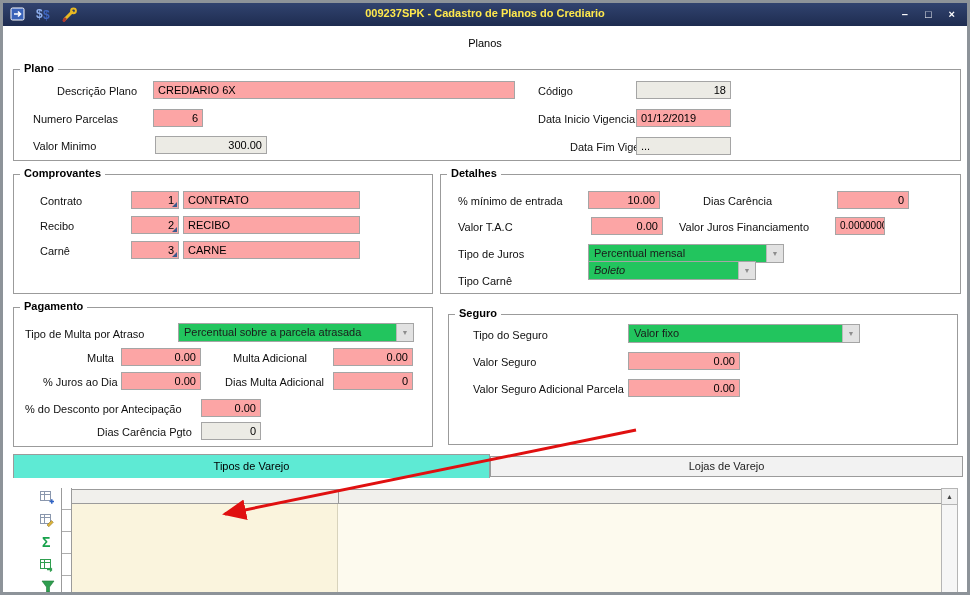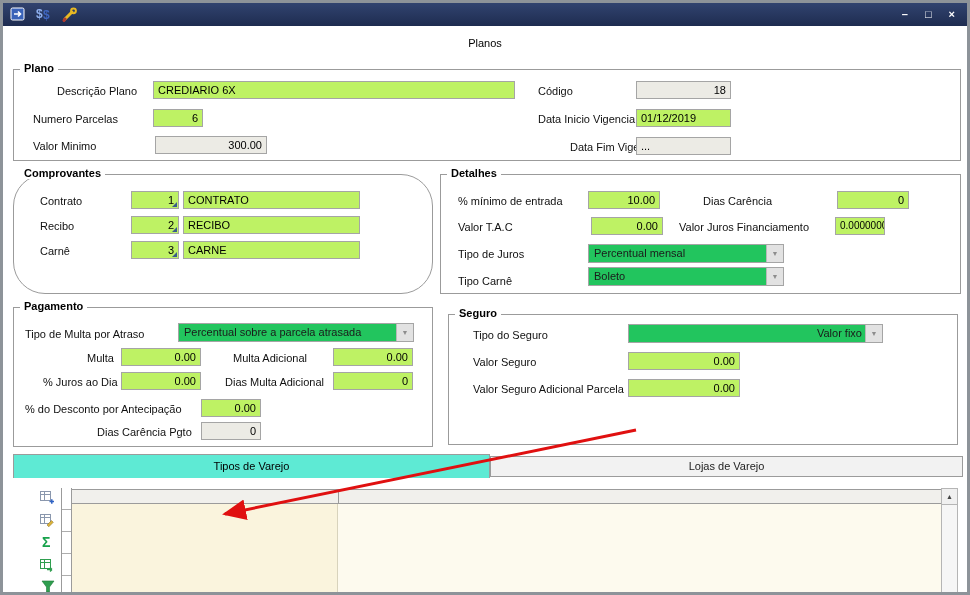--- a/index.html
+++ b/index.html
@@ -17,21 +17,21 @@
   .tb-controls { position:absolute; right:12px; top:0; height:23px; display:flex; gap:17px;
                  align-items:center; z-index:2; }
   .tb-controls span { color:#fff; font-size:11px; font-weight:bold; cursor:pointer; line-height:23px; }
 
   
   .groupbox { position:absolute; border:1px solid #9b9b9b; background:transparent; }
   .legend { position:absolute; top:-8px; left:6px; background:#fff; padding:0 4px;
             font-size:11px; font-weight:bold; color:#000; white-space:nowrap; }
 
   .lbl { position:absolute; font-size:11px; color:#101010; white-space:nowrap; line-height:14px; }
-  .inp { position:absolute; height:18px; border:1px solid #a5a5a5; background:#bef264;
+  .inp { position:absolute; height:18px; border:1px solid #a5a5a5; background:#fca5a5;
          font-size:11px; line-height:16px; padding:0 4px; color:#000; overflow:hidden; }
   .inp.ro  { background:#ECEBE5; }
   .inp.num { text-align:right; }
   .lookup::after { content:""; position:absolute; right:1px; bottom:1px; width:0; height:0;
                    border-left:5px solid transparent; border-bottom:5px solid #3a5a8c; }
 
   .dd { position:absolute; height:19px; border:1px solid #a5a5a5; background:#22c55e;
         font-size:11px; line-height:17px; padding:0 20px 0 5px; color:#1a1a1a; white-space:nowrap; }
   .dd .dd-btn { position:absolute; right:0; top:0; bottom:0; width:17px; background:#E2E2E2;
                 border-left:1px solid #b9b9b9; color:#8d8d8d; font-size:7px;
@@ -89,33 +89,34 @@
           </svg>
       </span>
       <span>
         <svg width="16" height="15" viewBox="0 0 16 15">
             <path d="M3 12L10 5" stroke="#e8b923" stroke-width="3" stroke-linecap="round"></path>
             <circle cx="11.5" cy="3.8" r="2.4" fill="none" stroke="#e8b923" stroke-width="2"></circle>
             <path d="M3 12l-1 1.5" stroke="#b03a2e" stroke-width="3" stroke-linecap="round"></path>
           </svg>
       </span>
     </div>
+    <div class="tb-title">009237SPK - Cadastro de Planos do Crediario</div>
     <div class="tb-controls">
       <span>–</span>
       <span>□</span>
       <span>×</span>
     </div>
   </div>
 
   <div class="subtitle">Planos</div>
 
   <div class="groupbox" style="left:10px; top:66px; width:948px; height:92px;">
     <span class="legend">Plano</span>
   </div>
-  <div class="groupbox" style="left:10px; top:171px; width:420px; height:120px;border-radius:32px;">
+  <div class="groupbox" style="left:10px; top:171px; width:420px; height:120px;">
     <span class="legend">Comprovantes</span>
   </div>
   <div class="groupbox" style="left:437px; top:171px; width:521px; height:120px;">
     <span class="legend">Detalhes</span>
   </div>
   <div class="groupbox" style="left:10px; top:304px; width:420px; height:140px;">
     <span class="legend">Pagamento</span>
   </div>
   <div class="groupbox" style="left:445px; top:311px; width:510px; height:131px;">
     <span class="legend">Seguro</span>
@@ -158,21 +159,21 @@
   <span class="lbl" style="left:676px; top:217px;">Valor Juros Financiamento</span>
   <div class="inp num" style="left:832px; top:214px; width:50px; font-size:10px;">0.00000000</div>
 
   <span class="lbl" style="left:455px; top:244px;">Tipo de Juros</span>
   <div class="dd" style="left:585px; top:241px; width:196px;">
     <span>Percentual mensal</span>
     <span class="dd-btn">▼</span>
   </div>
 
   <span class="lbl" style="left:455px; top:271px;">Tipo Carnê</span>
-  <div class="dd" style="left:585px; top:264px; width:196px;">
+  <div class="dd" style="left:585px; top:258px; width:168px;font-style:italic;">
     <span>Boleto</span>
     <span class="dd-btn">▼</span>
   </div>
 
   <span class="lbl" style="left:22px; top:324px;">Tipo de Multa por Atraso</span>
   <div class="dd" style="left:175px; top:320px; width:236px;">
     <span>Percentual sobre a parcela atrasada</span>
     <span class="dd-btn">▼</span>
   </div>
 
@@ -186,21 +187,21 @@
   <span class="lbl" style="left:222px; top:372px;">Dias Multa Adicional</span>
   <div class="inp num" style="left:330px; top:369px; width:80px;">0</div>
 
   <span class="lbl" style="left:22px; top:399px;">% do Desconto por Antecipação</span>
   <div class="inp num" style="left:198px; top:396px; width:60px;">0.00</div>
 
   <span class="lbl" style="left:94px; top:422px;">Dias Carência Pgto</span>
   <div class="inp ro num" style="left:198px; top:419px; width:60px;">0</div>
 
   <span class="lbl" style="left:470px; top:325px;">Tipo do Seguro</span>
-  <div class="dd" style="left:625px; top:321px; width:255px;text-align:right;">
+  <div class="dd" style="left:625px; top:321px; width:232px;">
     <span>Valor fixo</span>
     <span class="dd-btn">▼</span>
   </div>
 
   <span class="lbl" style="left:470px; top:352px;">Valor Seguro</span>
   <div class="inp num" style="left:625px; top:349px; width:112px;">0.00</div>
 
   <span class="lbl" style="left:470px; top:379px;">Valor Seguro Adicional Parcela</span>
   <div class="inp num" style="left:625px; top:376px; width:112px;">0.00</div>
 

